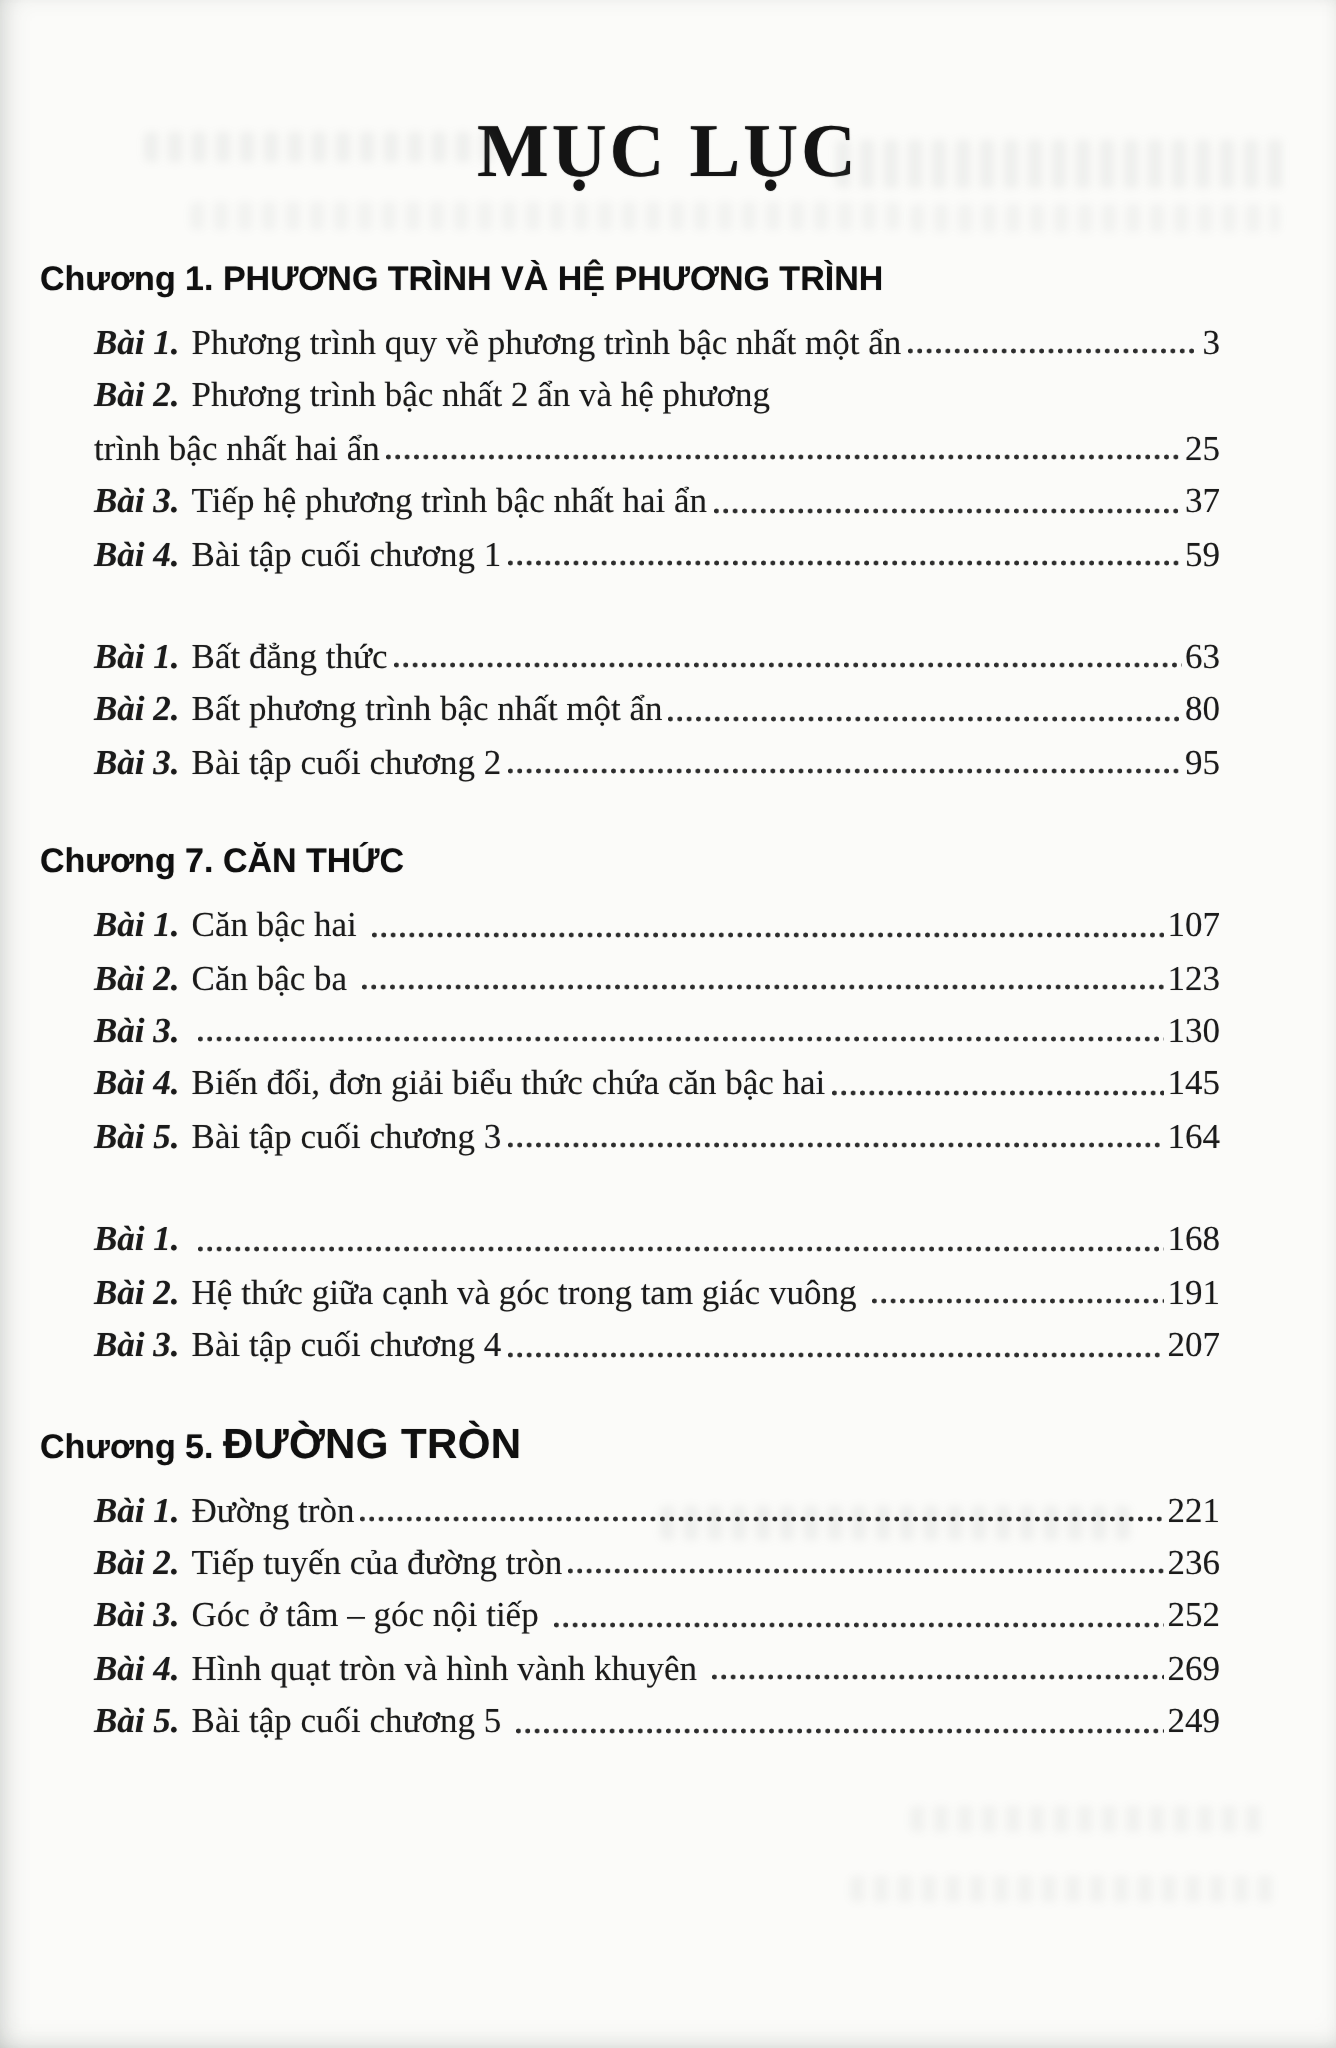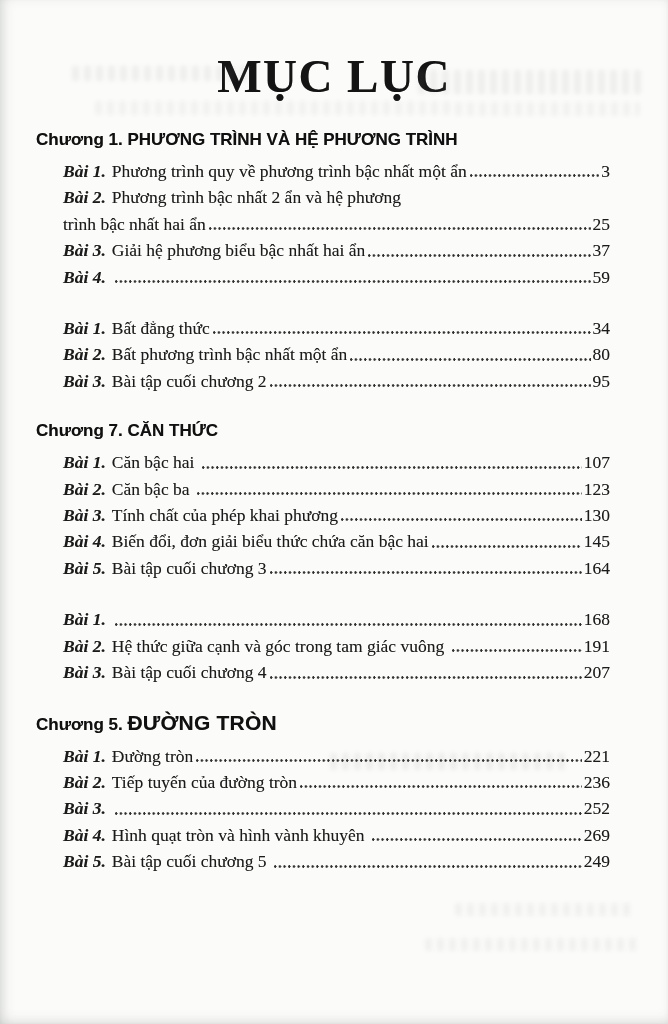--- a/index.html
+++ b/index.html
@@ -17,27 +17,27 @@
     box-shadow: inset 7px 0 16px -9px rgba(70,80,75,.33),
                 inset 0 -7px 16px -9px rgba(70,80,75,.22),
                 inset -3px 0 10px -8px rgba(70,80,75,.15);
   }
   .page-title {
     margin: 0;
     padding-top: 52px;
     text-align: center;
     font-family: "Liberation Serif", serif;
     font-weight: 700;
-    font-size: 47px;
+    font-size: 38px;
     line-height: 48px;
     letter-spacing: 1.5px;
     color: #141414;
     text-shadow: 0 0 0.6px rgba(20,20,20,.5);
   }
-  .content { padding: 28px 58px 0 36px; }
+  .content { padding: 28px 58px 0 20px; }
   .chapter { margin-top: 25px; }
   .chapter:first-child { margin-top: 0; }
   .chapter-heading {
     font-family: "Liberation Sans", sans-serif;
     font-weight: 700;
     font-size: 17px;
     line-height: 23px;
     color: #101010;
     text-shadow: 0 0 0.5px rgba(10,10,10,.45);
   }
@@ -111,38 +111,39 @@
             <span class="lbl">Bài 2.</span>
             <span class="txt">Phương trình bậc nhất 2 ẩn và hệ phương</span>
           </div>
           <div class="row">
             <span class="txt">trình bậc nhất hai ẩn</span>
             <span class="leader"></span>
             <span class="pg">25</span>
           </div>
           <div class="row">
             <span class="lbl">Bài 3.</span>
-            <span class="txt">Giải hệ phương biểu bậc nhất hai ẩn</span>
+            <span class="txt">Tiếp hệ phương trình bậc nhất hai ẩn</span>
             <span class="leader"></span>
             <span class="pg">37</span>
           </div>
           <div class="row">
             <span class="lbl">Bài 4.</span>
+            <span class="txt">Bài tập cuối chương 1</span>
             <span class="leader"></span>
             <span class="pg">59</span>
           </div>
         </div>
       </section>
       <section class="chapter">
         <div class="rows">
           <div class="row">
             <span class="lbl">Bài 1.</span>
             <span class="txt">Bất đẳng thức</span>
             <span class="leader"></span>
-            <span class="pg">34</span>
+            <span class="pg">63</span>
           </div>
           <div class="row">
             <span class="lbl">Bài 2.</span>
             <span class="txt">Bất phương trình bậc nhất một ẩn</span>
             <span class="leader"></span>
             <span class="pg">80</span>
           </div>
           <div class="row">
             <span class="lbl">Bài 3.</span>
             <span class="txt">Bài tập cuối chương 2</span>
@@ -163,21 +164,20 @@
             <span class="pg">107</span>
           </div>
           <div class="row">
             <span class="lbl">Bài 2.</span>
             <span class="txt">Căn bậc ba </span>
             <span class="leader"></span>
             <span class="pg">123</span>
           </div>
           <div class="row">
             <span class="lbl">Bài 3.</span>
-            <span class="txt">Tính chất của phép khai phương</span>
             <span class="leader"></span>
             <span class="pg">130</span>
           </div>
           <div class="row">
             <span class="lbl">Bài 4.</span>
             <span class="txt">Biến đổi, đơn giải biểu thức chứa căn bậc hai</span>
             <span class="leader"></span>
             <span class="pg">145</span>
           </div>
           <div class="row">
@@ -221,20 +221,21 @@
             <span class="pg">221</span>
           </div>
           <div class="row">
             <span class="lbl">Bài 2.</span>
             <span class="txt">Tiếp tuyến của đường tròn</span>
             <span class="leader"></span>
             <span class="pg">236</span>
           </div>
           <div class="row">
             <span class="lbl">Bài 3.</span>
+            <span class="txt">Góc ở tâm – góc nội tiếp </span>
             <span class="leader"></span>
             <span class="pg">252</span>
           </div>
           <div class="row">
             <span class="lbl">Bài 4.</span>
             <span class="txt">Hình quạt tròn và hình vành khuyên </span>
             <span class="leader"></span>
             <span class="pg">269</span>
           </div>
           <div class="row">

